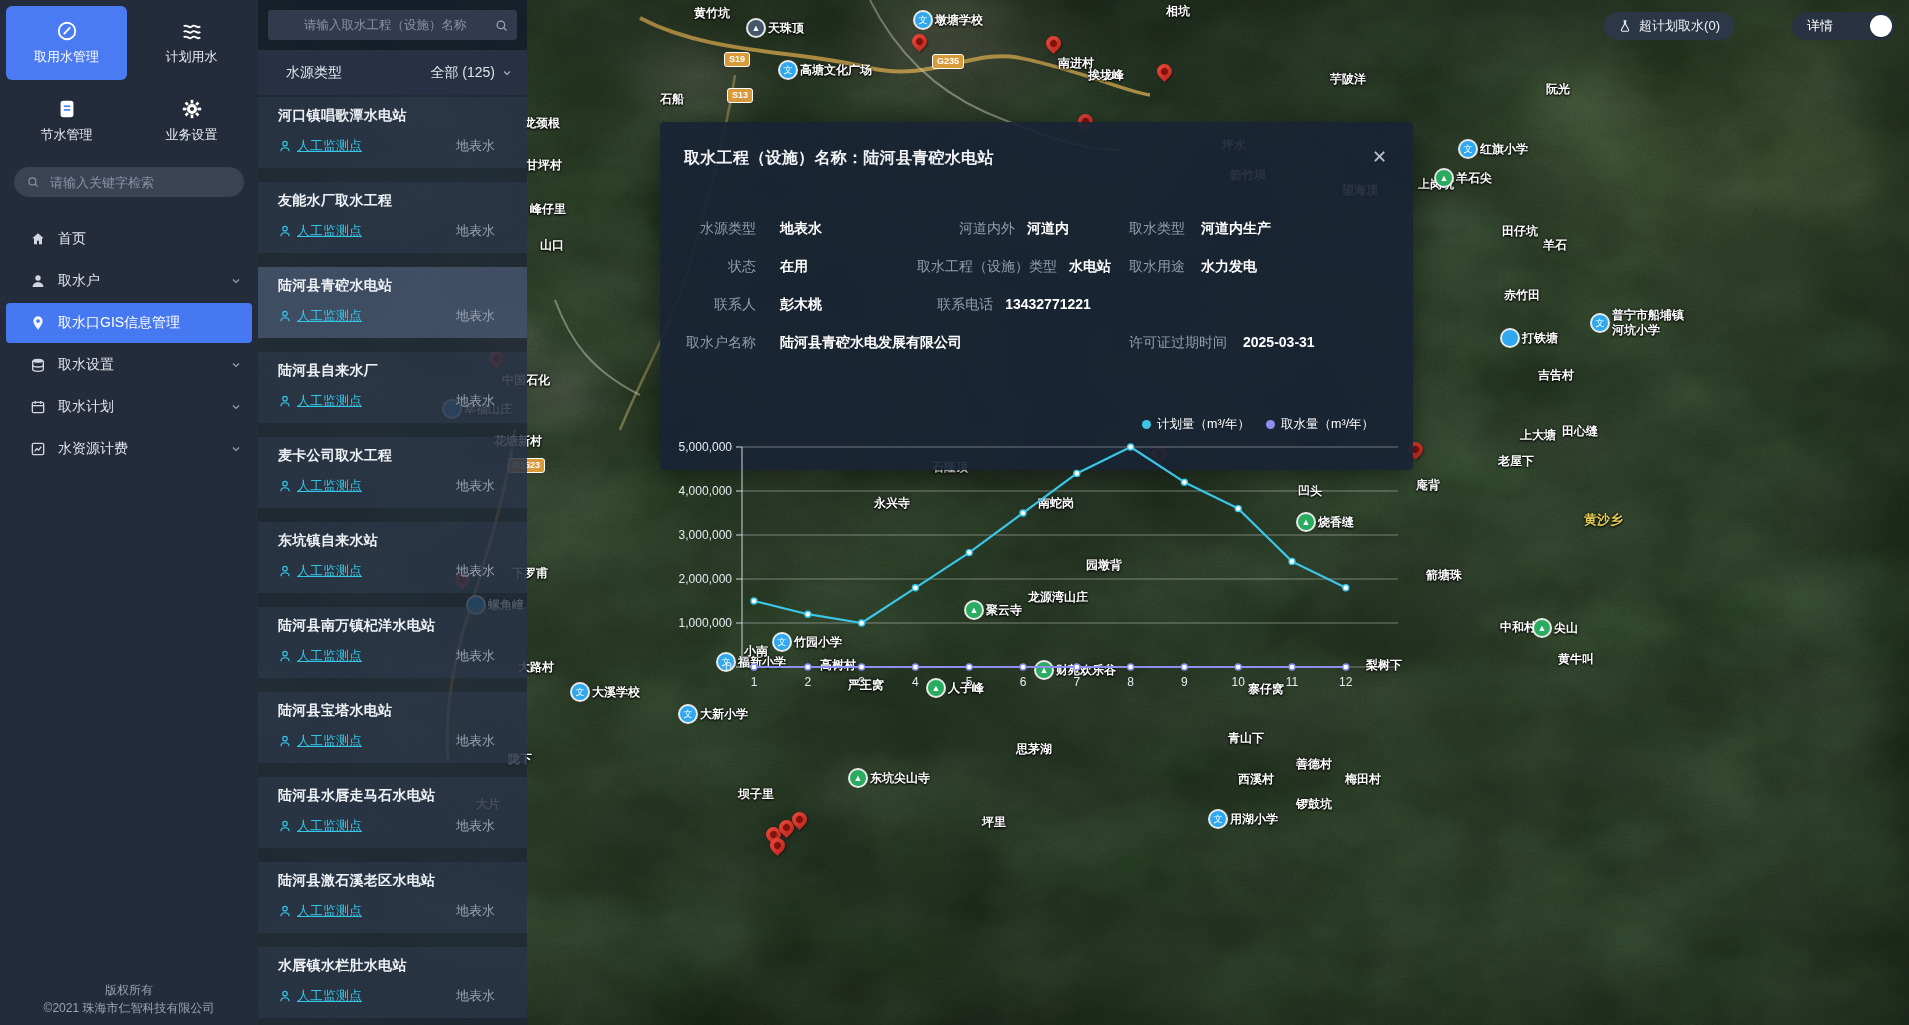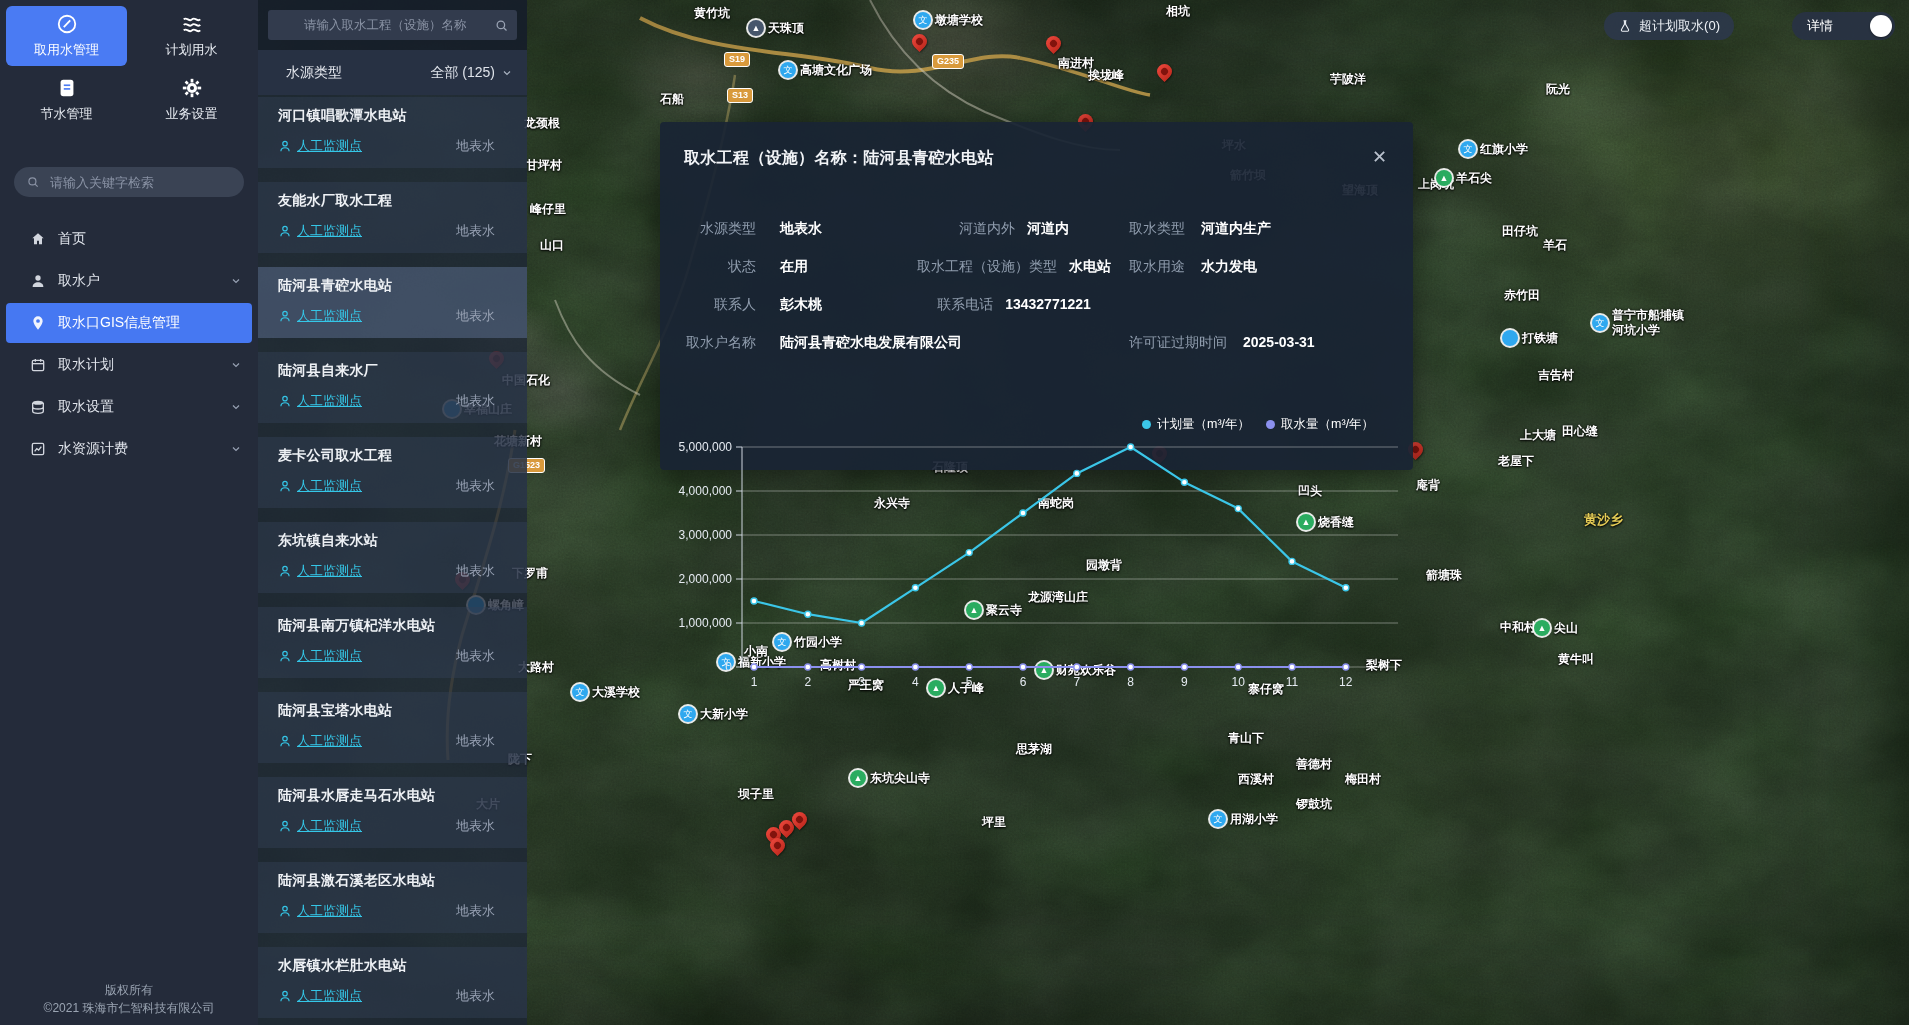--- a/index.html
+++ b/index.html
@@ -41,21 +41,21 @@
     border-radius:14px;padding:0 14px;color:#eef2f7;font-size:13px;}
   .pill svg{width:14px;height:14px;stroke:#cfd8e6;}
   .toggle-pill{height:28px;width:88px;display:flex;align-items:center;background:rgba(40,50,68,.92);
     border-radius:14px;padding-left:15px;color:#fff;font-size:13px;gap:8px;}
   .knob{width:22px;height:22px;border-radius:50%;background:#fff;margin-left:auto;margin-right:3px;
     box-shadow:0 1px 2px rgba(0,0,0,.4);}
 
   
   #sidebar{position:absolute;left:0;top:0;width:258px;height:1025px;background:#242b3a;z-index:10;}
   #modules{display:grid;grid-template-columns:1fr 1fr;gap:4px;padding:6px;}
-  .module{height:60px;display:flex;flex-direction:column;align-items:center;justify-content:center;
+  .module{height:74px;display:flex;flex-direction:column;align-items:center;justify-content:center;
     gap:6px;border-radius:6px;color:#e8ecf2;font-size:13px;cursor:pointer;}
   .module.active{background:#4a7bf3;color:#fff;}
   .module .micon{width:22px;height:22px;display:block;}
   .module .micon svg{width:22px;height:22px;display:block;color:#fff;}
   #sidebar-search{position:absolute;left:14px;top:167px;width:230px;height:30px;background:#3a4354;
     border-radius:15px;display:flex;align-items:center;padding:0 12px;gap:8px;box-sizing:border-box;}
   #sidebar-search svg{width:14px;height:14px;color:#8a93a5;flex:0 0 auto;}
   #sidebar-search input{background:transparent;border:none;outline:none;color:#dfe3ea;font-size:13px;width:100%;
     font-family:inherit;}
   #sidebar-search input::placeholder{color:#8a93a5;}
@@ -504,41 +504,41 @@
           <svg viewBox="0 0 24 24">
             <path d="M12 2a7 7 0 0 0-7 7c0 5 7 13 7 13s7-8 7-13a7 7 0 0 0-7-7z" fill="currentColor"></path>
             <circle cx="12" cy="9" r="2.8" fill="#4678f2"></circle>
           </svg>
         </span>
         <span>取水口GIS信息管理</span>
       </div>
       <div class="menu-item">
         <span class="icn">
           <svg viewBox="0 0 24 24" fill="none">
+            <ellipse cx="12" cy="5.5" rx="8" ry="3" fill="currentColor"></ellipse>
+            <path d="M4 5.5v6.5c0 1.7 3.6 3 8 3s8-1.3 8-3V5.5M4 12v6.5c0 1.7 3.6 3 8 3s8-1.3 8-3V12" stroke="currentColor" stroke-width="2"></path>
+          </svg>
+        </span>
+        <span>取水设置</span>
+        <span class="chev">
+          <svg viewBox="0 0 24 24" fill="none">
+            <path d="M6 9l6 6 6-6" stroke="currentColor" stroke-width="2.4"></path>
+          </svg>
+        </span>
+      </div>
+      <div class="menu-item">
+        <span class="icn">
+          <svg viewBox="0 0 24 24" fill="none">
             <rect x="3.5" y="5" width="17" height="15.5" rx="2" stroke="currentColor" stroke-width="2"></rect>
             <line x1="3.5" y1="10" x2="20.5" y2="10" stroke="currentColor" stroke-width="2"></line>
             <line x1="8" y1="3" x2="8" y2="7" stroke="currentColor" stroke-width="2"></line>
             <line x1="16" y1="3" x2="16" y2="7" stroke="currentColor" stroke-width="2"></line>
           </svg>
         </span>
         <span>取水计划</span>
-        <span class="chev">
-          <svg viewBox="0 0 24 24" fill="none">
-            <path d="M6 9l6 6 6-6" stroke="currentColor" stroke-width="2.4"></path>
-          </svg>
-        </span>
-      </div>
-      <div class="menu-item">
-        <span class="icn">
-          <svg viewBox="0 0 24 24" fill="none">
-            <ellipse cx="12" cy="5.5" rx="8" ry="3" fill="currentColor"></ellipse>
-            <path d="M4 5.5v6.5c0 1.7 3.6 3 8 3s8-1.3 8-3V5.5M4 12v6.5c0 1.7 3.6 3 8 3s8-1.3 8-3V12" stroke="currentColor" stroke-width="2"></path>
-          </svg>
-        </span>
-        <span>取水设置</span>
         <span class="chev">
           <svg viewBox="0 0 24 24" fill="none">
             <path d="M6 9l6 6 6-6" stroke="currentColor" stroke-width="2.4"></path>
           </svg>
         </span>
       </div>
       <div class="menu-item">
         <span class="icn">
           <svg viewBox="0 0 24 24" fill="none">
             <rect x="3.5" y="3.5" width="17" height="17" rx="2" stroke="currentColor" stroke-width="2"></rect>

